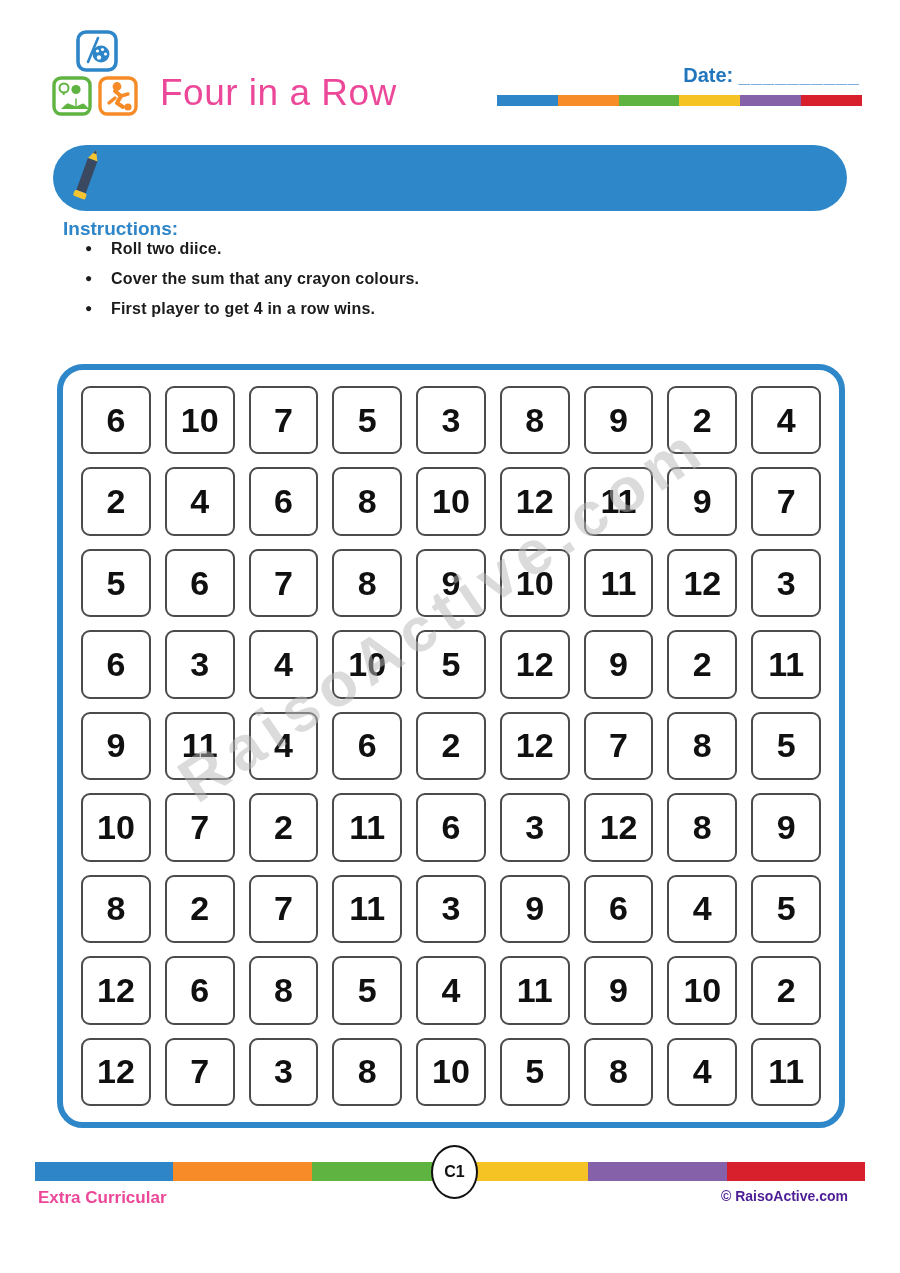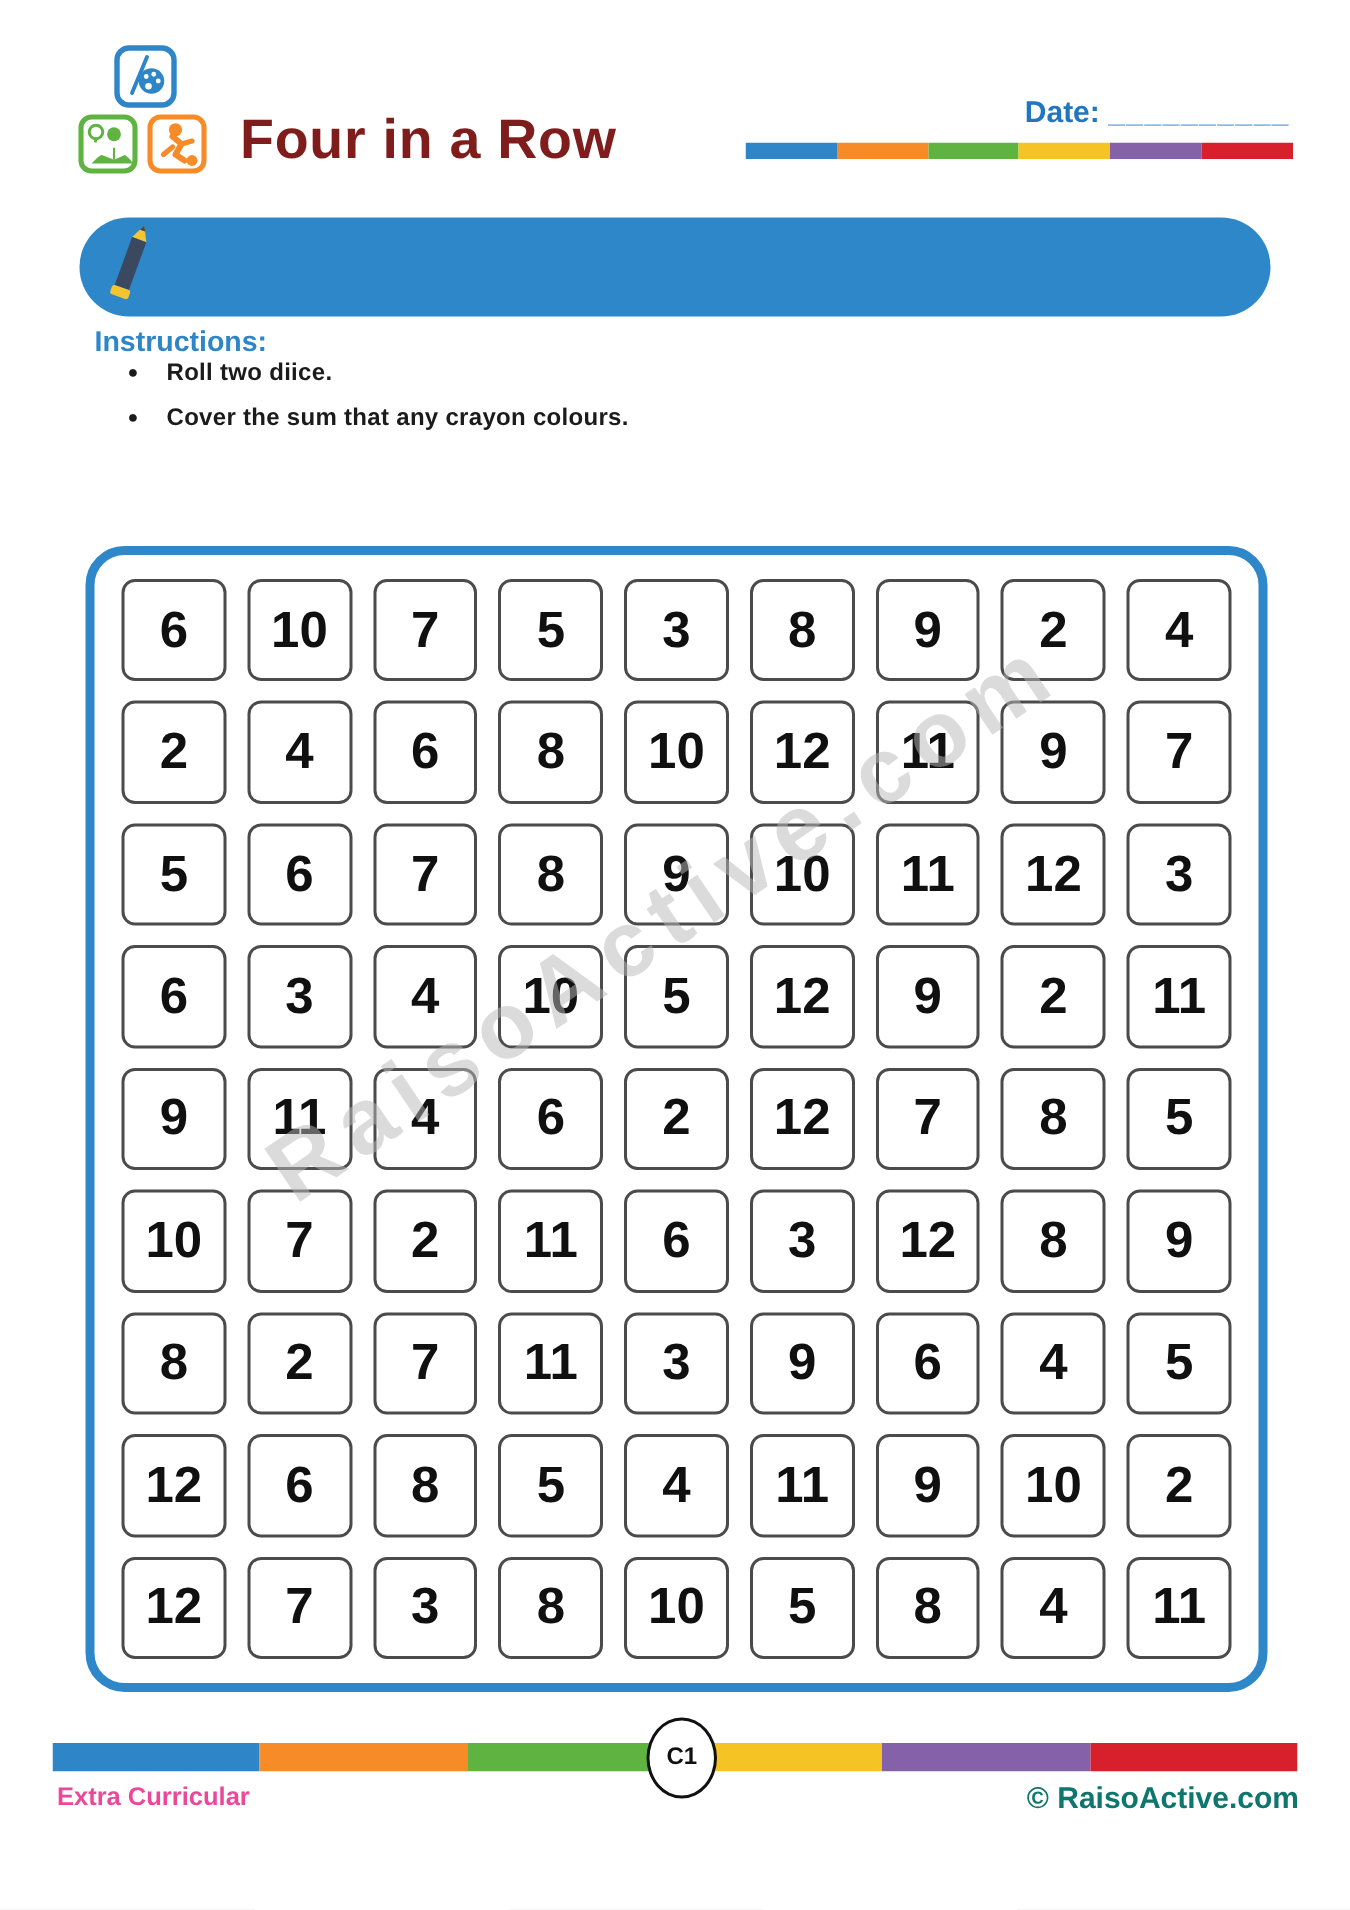--- a/index.html
+++ b/index.html
@@ -6,21 +6,21 @@
   body { background:#e8e8e8; font-family:"Liberation Sans","DejaVu Sans",sans-serif; }
   .page { position:relative; width:900px; height:1273px; background:#ffffff; margin:0 auto; overflow:hidden; }
 
   
   .logo { position:absolute; left:52px; top:30px; width:92px; height:86px; }
   .logo .sq { position:absolute; }
   .logo .sq-art   { left:24px; top:0; }
   .logo .sq-read  { left:0;  top:46px; }
   .logo .sq-sport { left:46px; top:46px; }
 
-  .page-title { position:absolute; left:160px; top:72px; font-size:37px; font-weight:bold; color:#7f1d1d; letter-spacing:.5px; }
+  .page-title { position:absolute; left:160px; top:72px; font-size:37px; font-weight:normal; color:#ec4899; letter-spacing:.5px; }
 
   .date-wrap { position:absolute; top:64px; right:40px; font-size:20px; font-weight:bold; color:#2176bd; }
   .date-line { color:#5b9bd5; letter-spacing:1px; font-weight:bold; }
 
   .rainbow { display:flex; overflow:hidden; }
   .rainbow .bar-seg { flex:1; height:100%; }
   .rainbow-top { position:absolute; left:497px; top:95px; width:365px; height:11px; }
 
   
   .banner { position:absolute; left:53px; top:145px; width:794px; height:66px; background:#2e87c9; border-radius:33px; display:flex; align-items:center; }
@@ -38,21 +38,21 @@
   .board { position:absolute; left:57px; top:364px; width:788px; height:764px; border:6px solid #2e87c9; border-radius:26px; padding:16px 18px; background:#fff; }
   .grid { display:grid; grid-template-columns:repeat(9,1fr); grid-auto-rows:1fr; gap:13px 14px; width:100%; height:100%; }
   .cell { background:#fff; border:2.5px solid #4b4b4b; border-radius:9px; display:flex; align-items:center; justify-content:center; font-size:34px; font-weight:bold; color:#101010; cursor:pointer; }
 
   .watermark { position:absolute; left:205px; top:745px; transform:rotate(-34deg); transform-origin:left bottom; font-size:62px; font-weight:bold; color:#b9b9b9; opacity:.5; letter-spacing:8px; pointer-events:none; white-space:nowrap; }
 
   
   .rainbow-bottom { position:absolute; left:35px; top:1162px; width:830px; height:19px; }
   .level-badge { position:absolute; left:431px; top:1145px; width:47px; height:54px; background:#fff; border:2.5px solid #111; border-radius:50%; display:flex; align-items:center; justify-content:center; font-size:16px; font-weight:bold; color:#111; z-index:2; }
   .footer-left  { position:absolute; left:38px;  top:1188px; font-size:17px; font-weight:bold; color:#ec4899; }
-  .footer-right { position:absolute; right:34px; top:1188px; font-size:20px; font-weight:bold; color:#0f766e; }
+  .footer-right { position:absolute; right:52px; top:1188px; font-size:14px; font-weight:bold; color:#4c1d95; }
 </style>
 </head>
 <body>
 
 <div class="page">
 
   <div class="logo">
     <span class="sq sq-art">
       <svg width="42" height="42" viewBox="0 0 42 42">
         <rect x="2" y="2" width="38" height="38" rx="8" fill="none" stroke="#2e86c8" stroke-width="3.6"></rect>
@@ -112,20 +112,21 @@
         <rect x="5" y="48" width="14" height="7" rx="2" fill="#f5c431"></rect>
       </svg>
     </span>
   </div>
 
   <div class="instructions">
     <div class="instr-label">Instructions:</div>
     <ul class="instr-list">
         <li>Roll two diice.</li>
         <li>Cover the sum that  any crayon colours.</li>
+        <li>First player to get 4 in a row wins.</li>
       </ul>
   </div>
 
   <div class="board">
     <div class="grid">
         <div class="cell">6</div>
         <div class="cell">10</div>
         <div class="cell">7</div>
         <div class="cell">5</div>
         <div class="cell">3</div>

